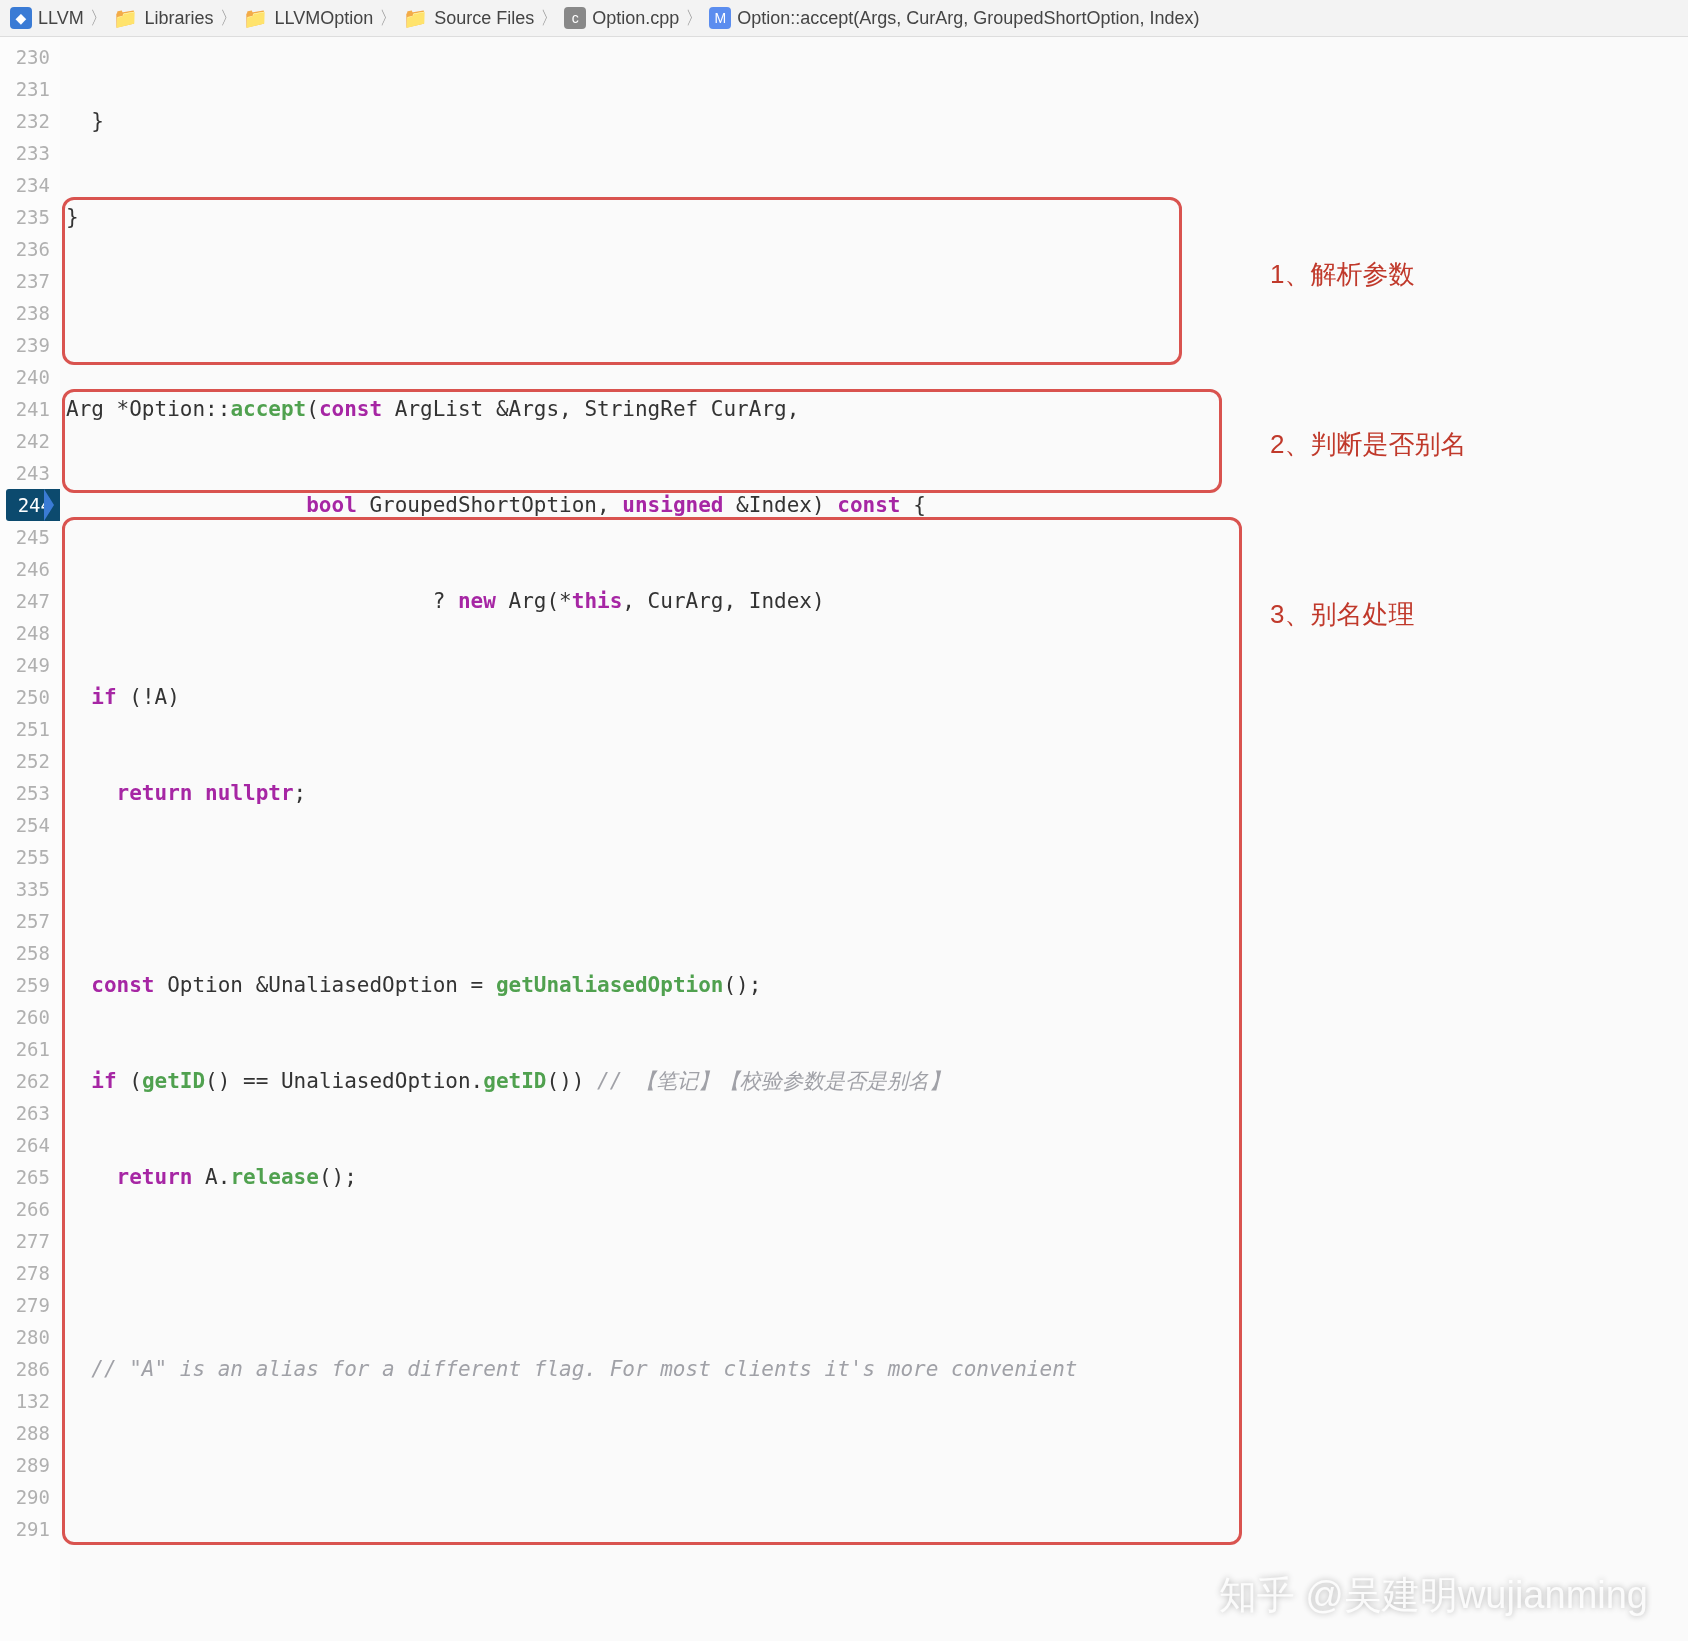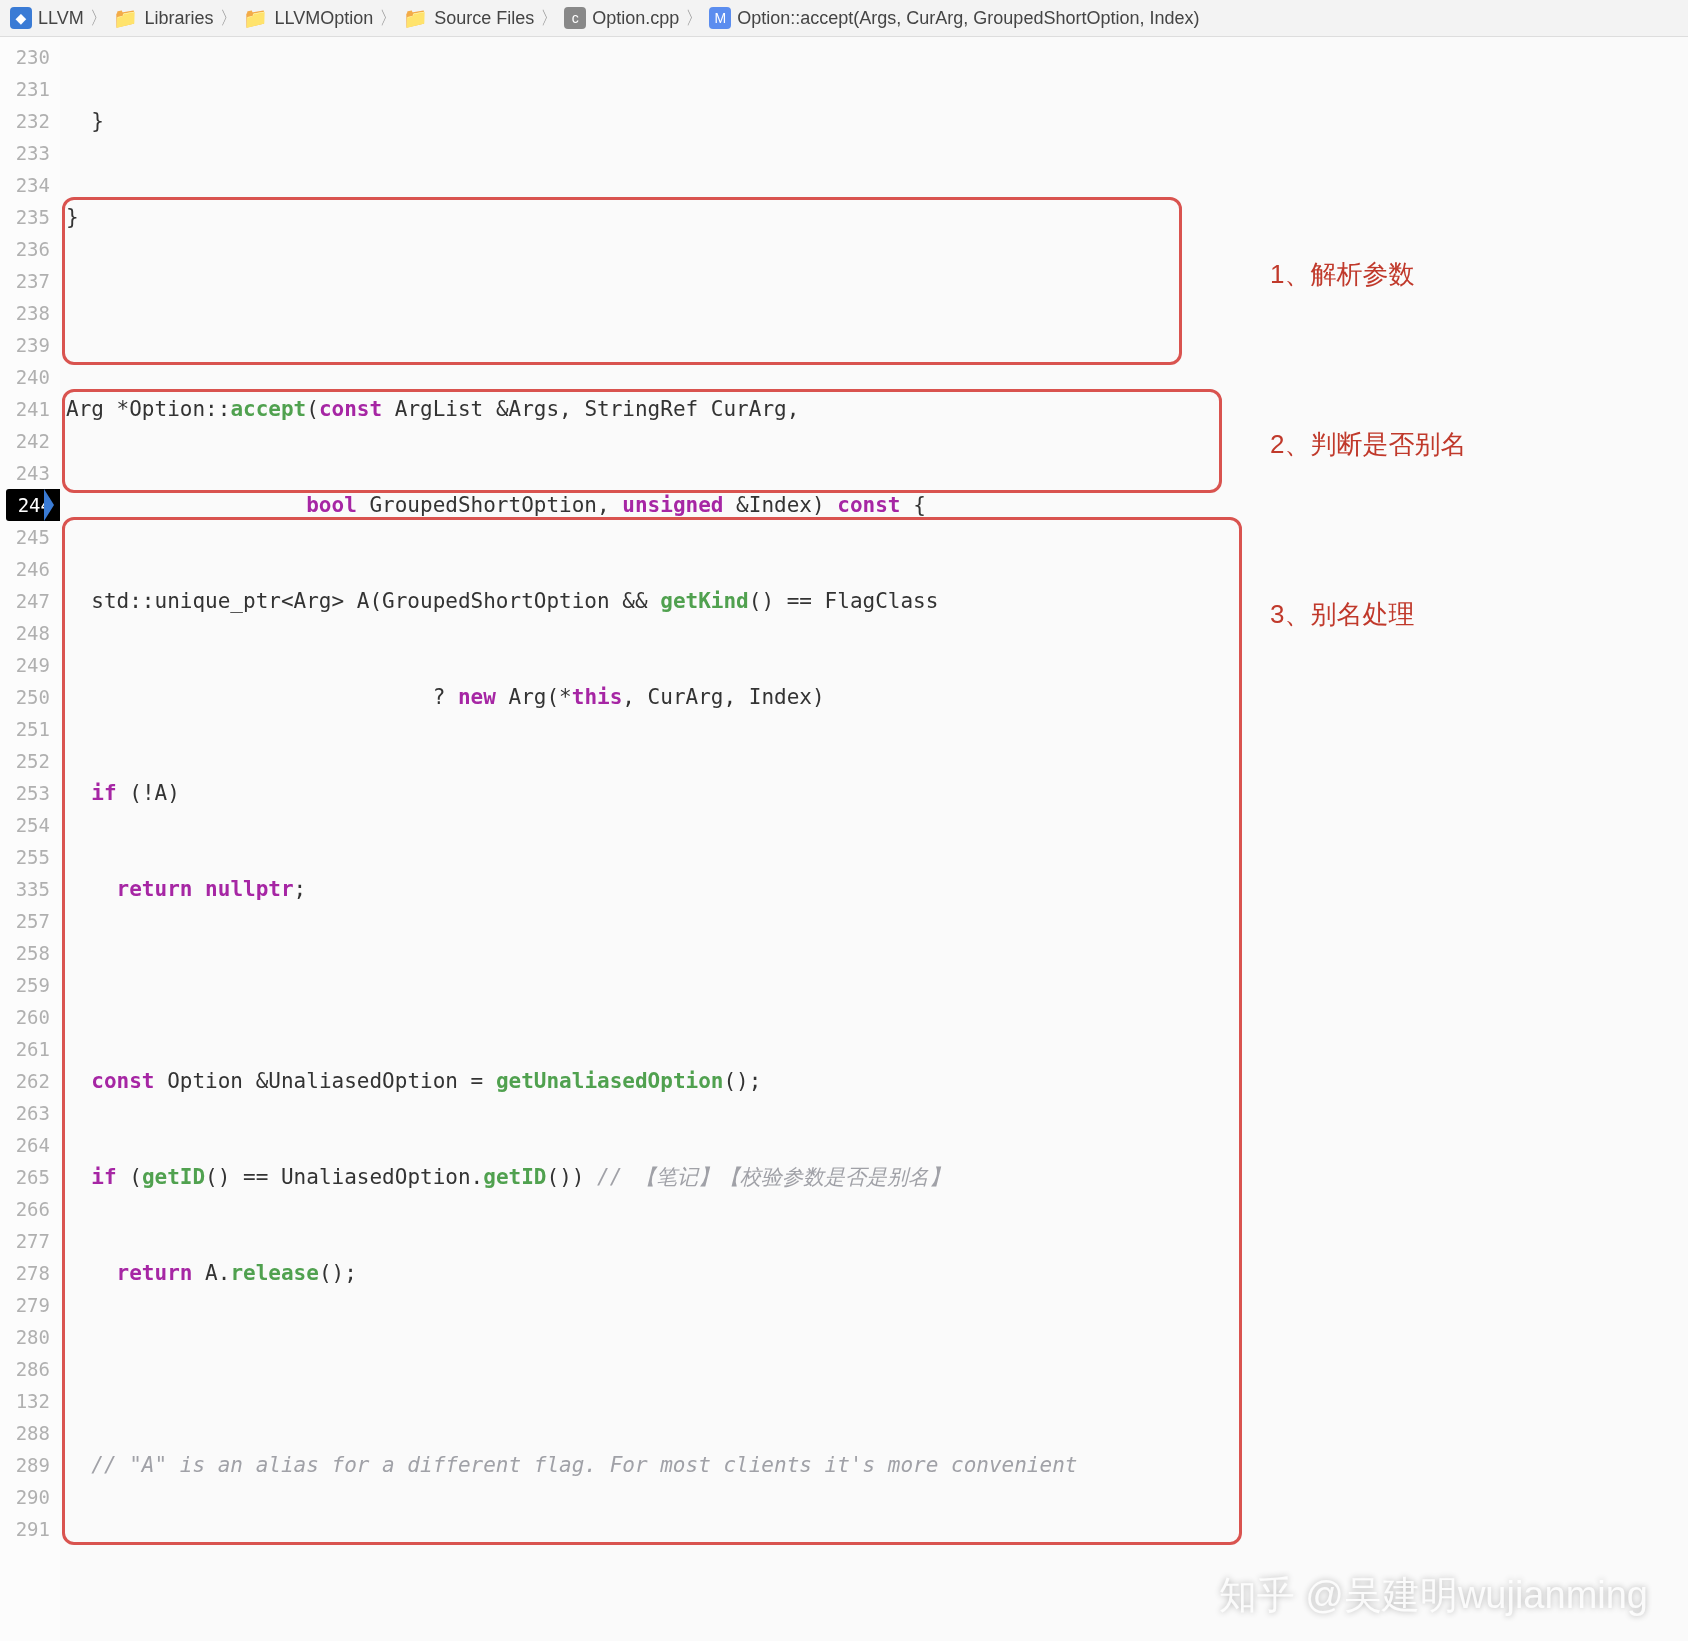--- a/index.html
+++ b/index.html
@@ -45,21 +45,21 @@
     padding: 4px 10px 4px 6px;
     text-align: right;
     color: #b0b0b0;
     background: #fcfcfc;
     user-select: none;
     font-size: 19px;
     line-height: 32px;
     min-width: 60px;
   }
   .gutter .current {
-    background: #000000;
+    background: #0c4a6e;
     color: #fff;
     border-radius: 3px 0 0 3px;
     padding: 0 8px;
     margin-right: -10px;
     position: relative;
   }
   .gutter .current::after {
     content: '';
     position: absolute;
     right: -10px;
@@ -204,21 +204,20 @@
       <div>291</div>
     </div>
 
   <div class="codewrap">
     <div class="code">
       <div><span>  }</span></div>
       <div><span>}</span></div>
       <div><span></span></div>
       <div><span>Arg *Option::</span><span class="fn">accept</span><span>(</span><span class="kw">const</span><span> ArgList &amp;Args, StringRef CurArg,</span></div>
       <div><span>                   </span><span class="kw">bool</span><span> GroupedShortOption, </span><span class="kw">unsigned</span><span> &amp;Index) </span><span class="kw">const</span><span> {</span></div>
-      <div><span>  std::unique_ptr&lt;Arg&gt; A(GroupedShortOption &amp;&amp; </span><span class="fn">getKind</span><span>() == FlagClass</span></div>
       <div><span>                             ? </span><span class="kw">new</span><span> Arg(*</span><span class="kw">this</span><span>, CurArg, Index)</span></div>
       <div><span>  </span><span class="kw">if</span><span> (!A)</span></div>
       <div><span>    </span><span class="kw">return</span><span> </span><span class="kw">nullptr</span><span>;</span></div>
       <div><span></span></div>
       <div><span>  </span><span class="kw">const</span><span> Option &amp;UnaliasedOption = </span><span class="fn">getUnaliasedOption</span><span>();</span></div>
       <div><span>  </span><span class="kw">if</span><span> (</span><span class="fn">getID</span><span>() == UnaliasedOption.</span><span class="fn">getID</span><span>()) </span><span class="cm">// 【笔记】【校验参数是否是别名】</span></div>
       <div><span>    </span><span class="kw">return</span><span> A.</span><span class="fn">release</span><span>();</span></div>
       <div><span></span></div>
       <div><span class="cm">  // "A" is an alias for a different flag. For most clients it's more convenient</span></div>
       

